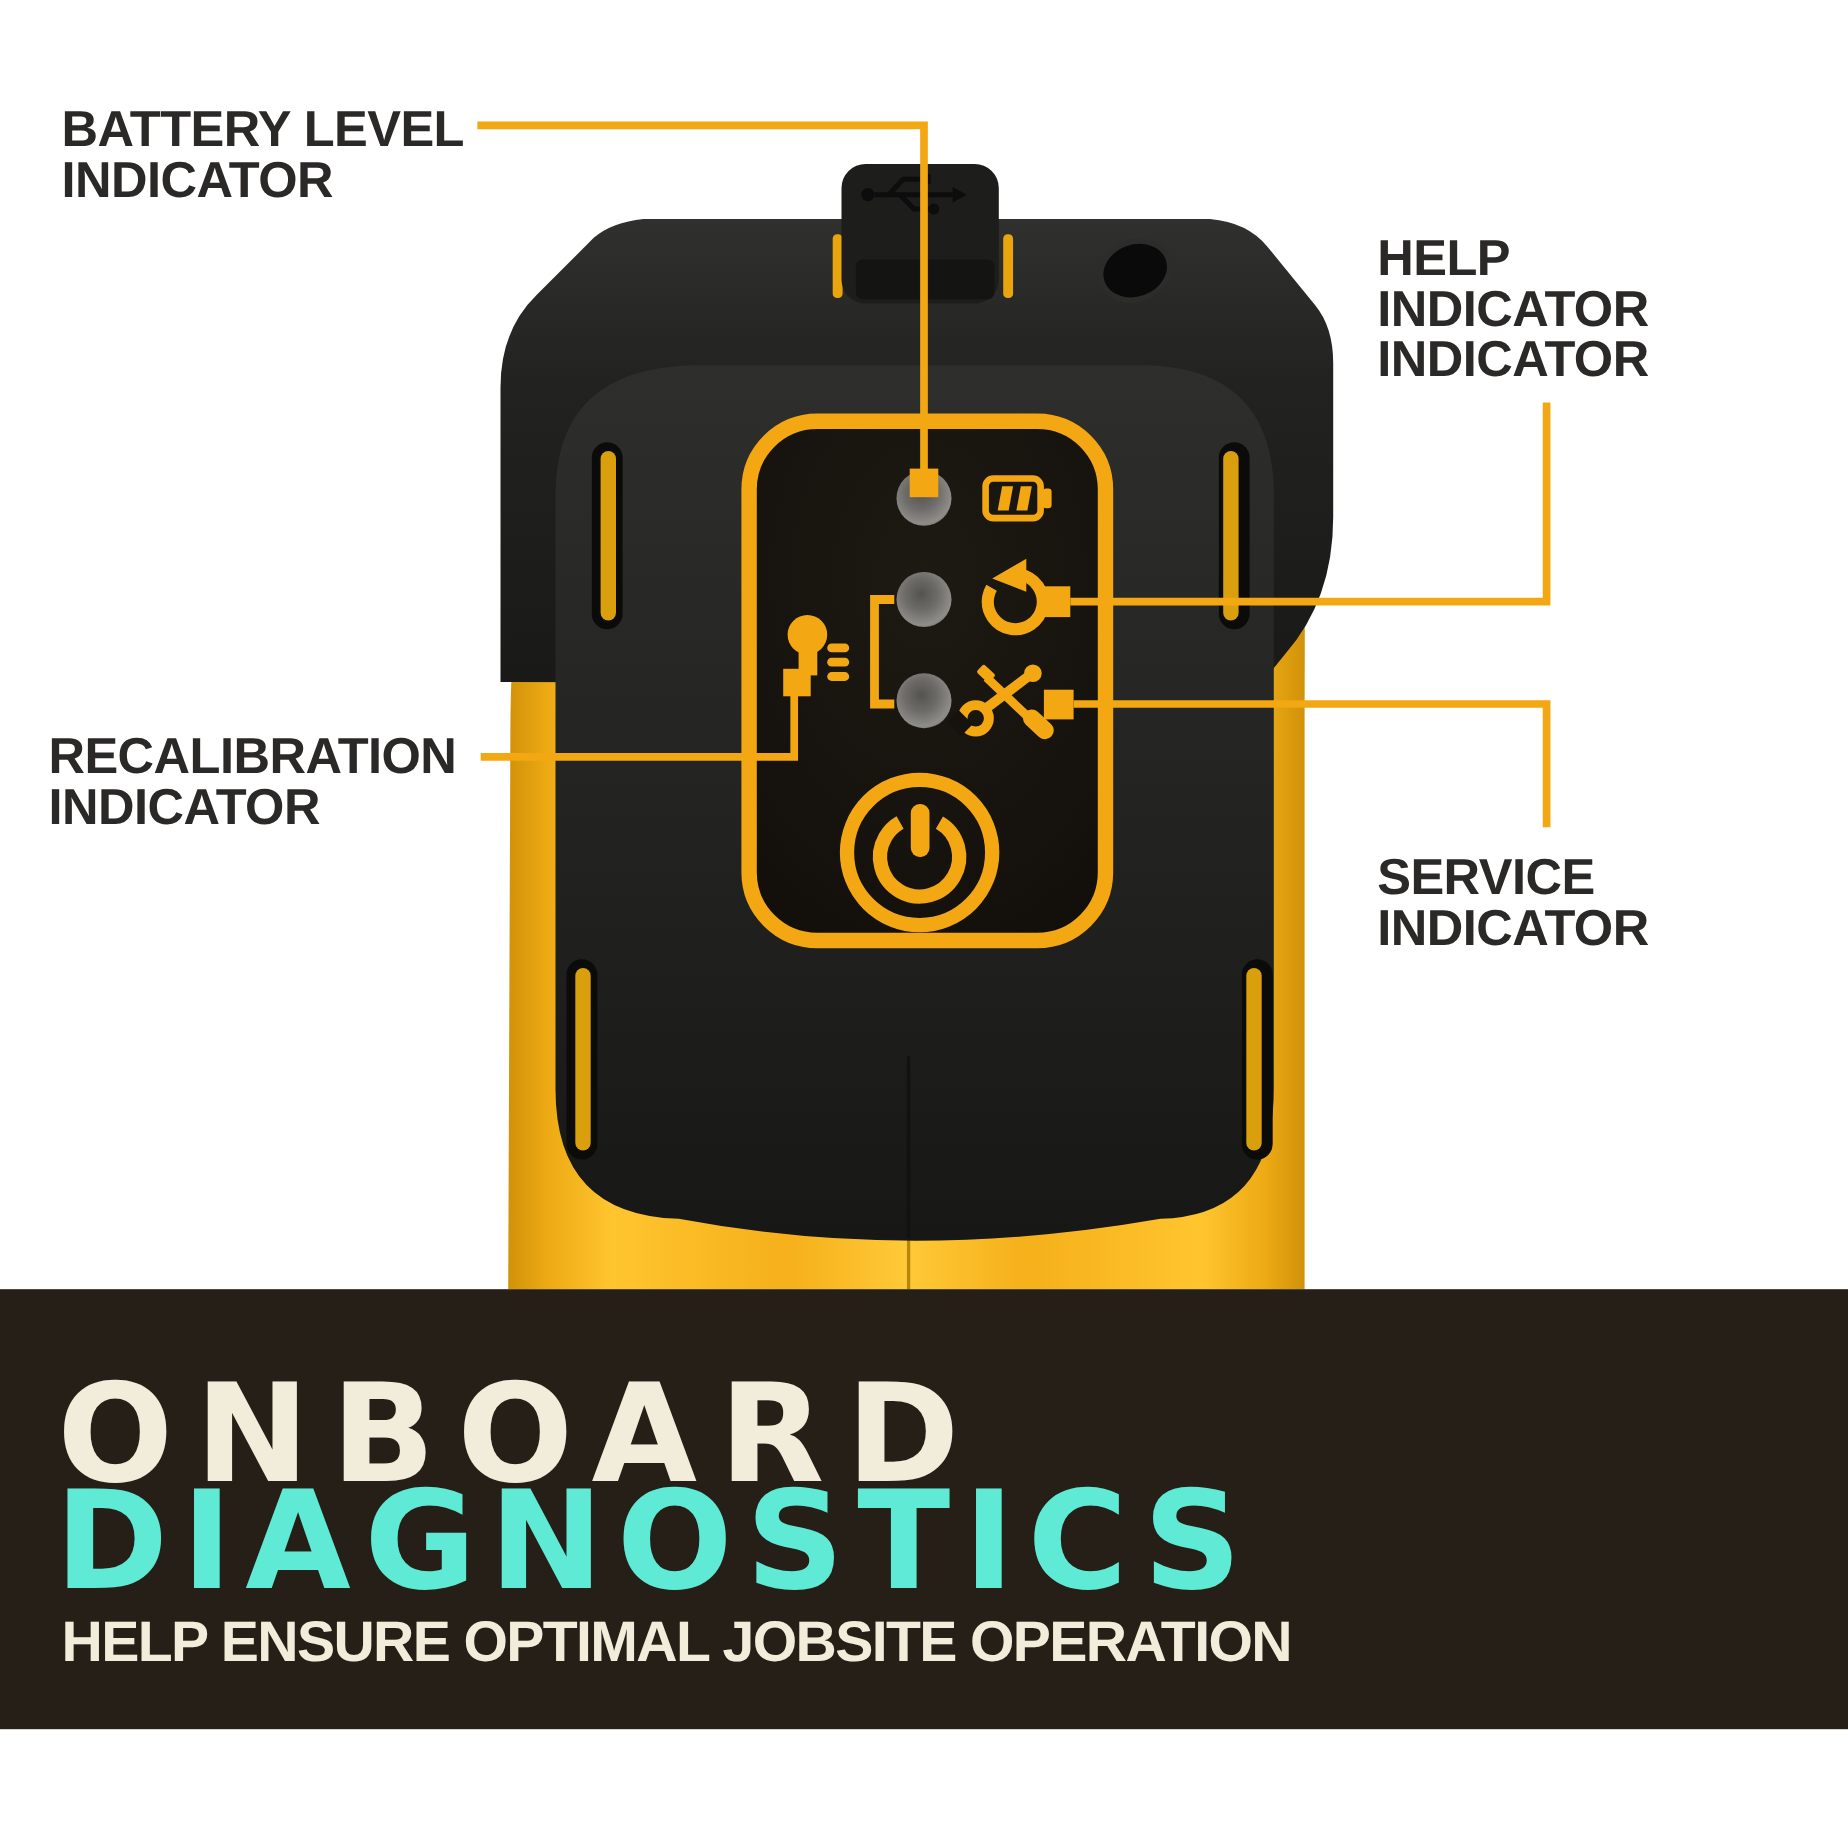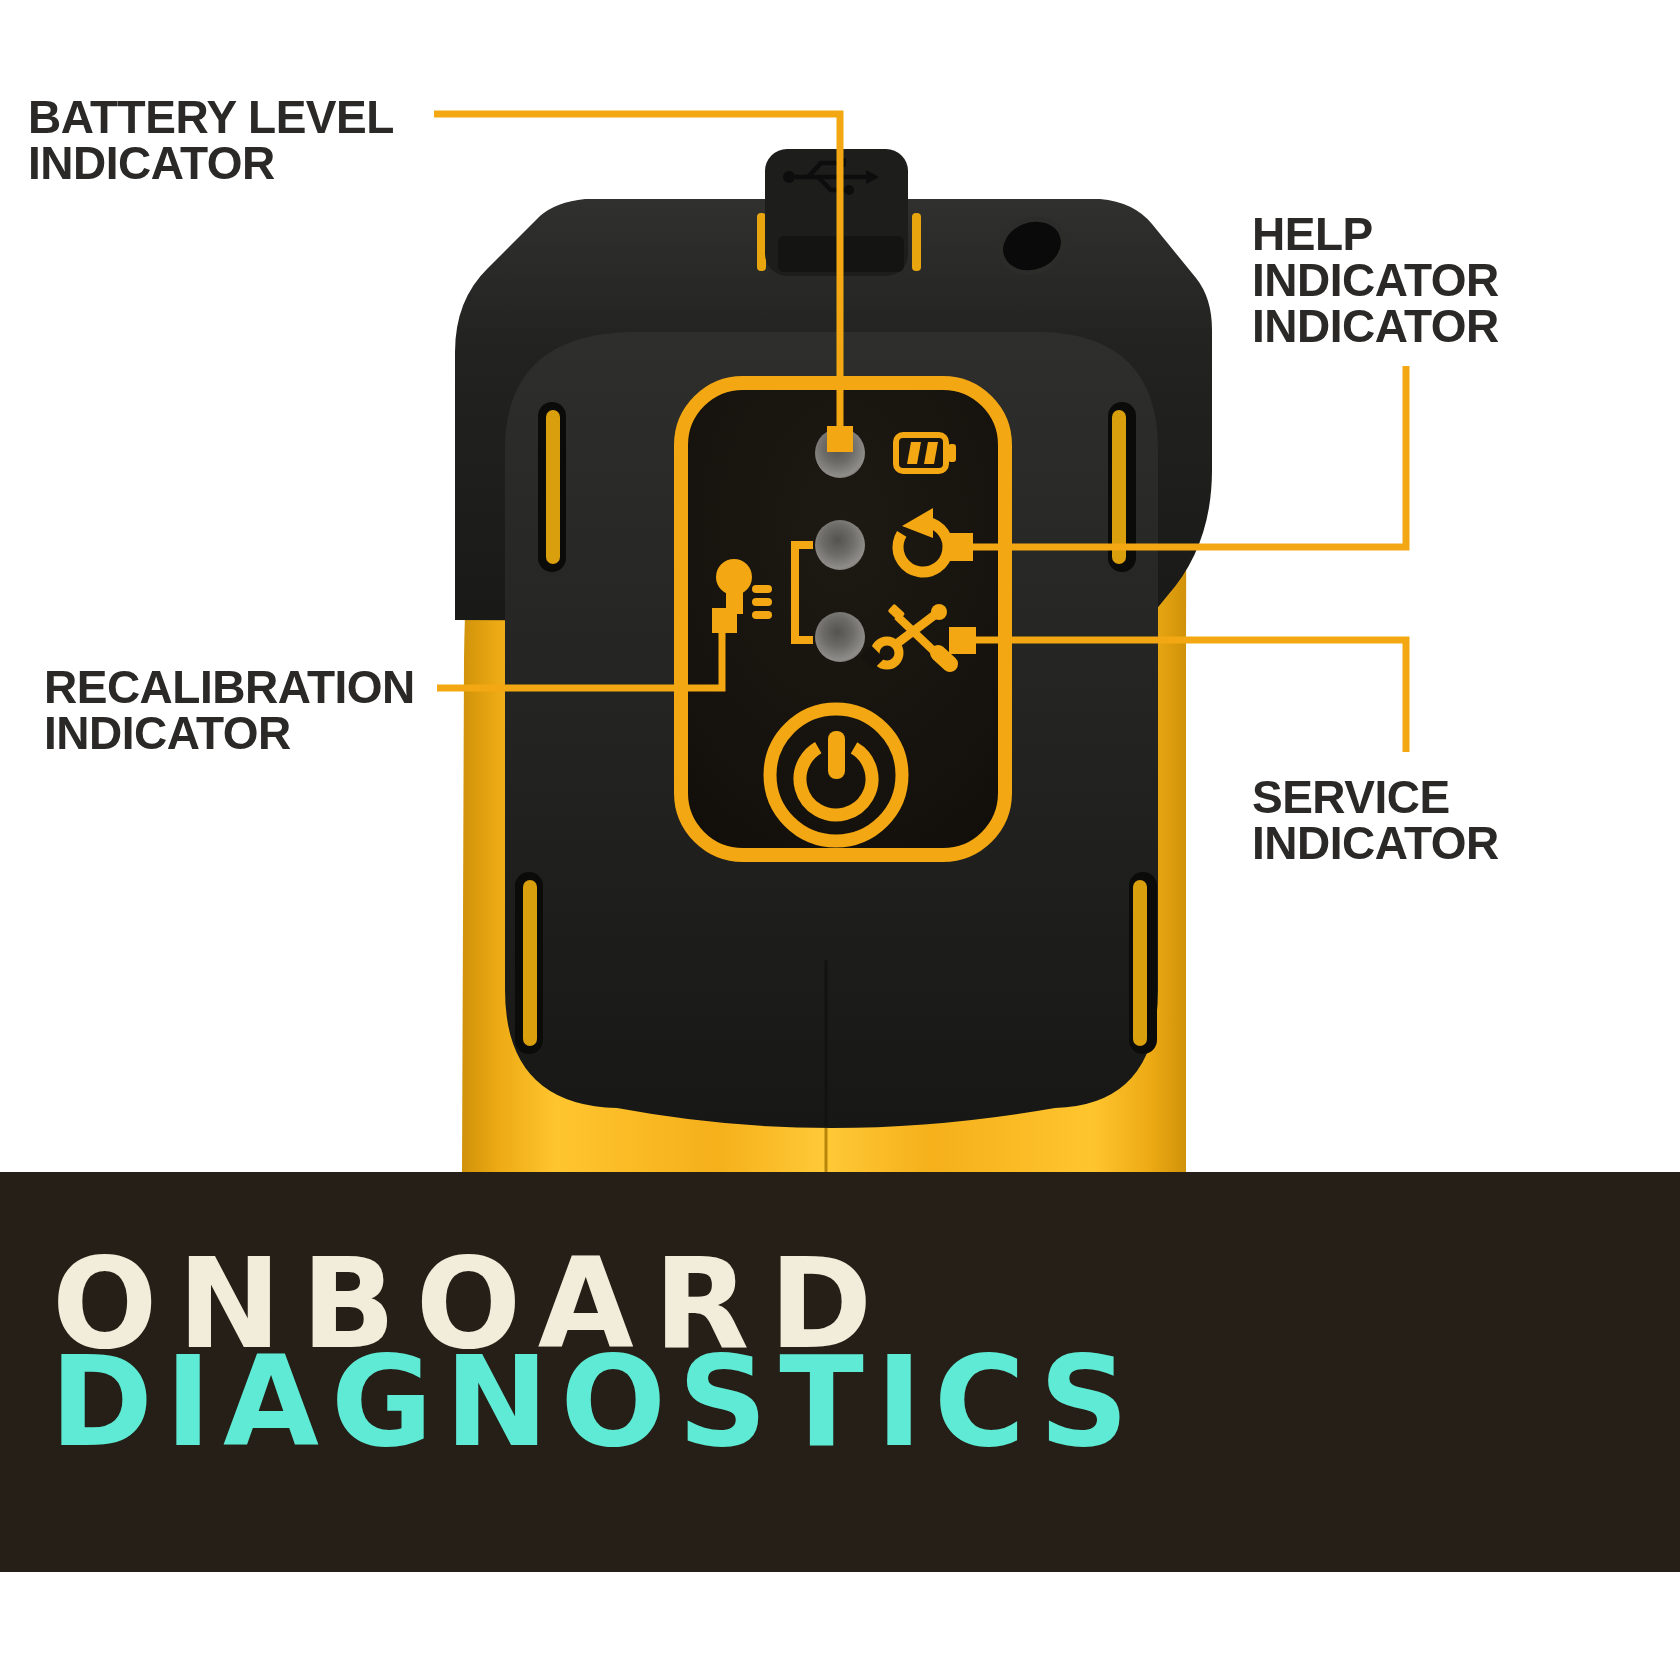--- a/index.html
+++ b/index.html
@@ -184,21 +184,21 @@
 
   <g stroke="#f3a712" stroke-width="7" fill="none">
     <path d="M 434,114 L 840,114 L 840,430"></path>
     <rect x="827" y="426" width="26" height="26" fill="#f3a712" stroke="none"></rect>
     <path d="M 973,547 L 1406,547 L 1406,366"></path>
     <path d="M 976,640 L 1406,640 L 1406,752"></path>
     <path d="M 722,632 L 722,688 L 437,688"></path>
   </g>
 </svg>
 
-<div class="callout-label" style="left:28px;top:94px;">
+<div class="callout-label" style="left:56px;top:94px;">
   <div>BATTERY LEVEL</div>
   <div>INDICATOR</div>
 </div>
 
 <div class="callout-label" style="left:1252px;top:211px;">
   <div>HELP</div>
   <div>INDICATOR</div>
   <div>INDICATOR</div>
 </div>
 
@@ -208,15 +208,16 @@
 </div>
 
 <div class="callout-label" style="left:1252px;top:759px;margin-top:15px;">
   <div>SERVICE</div>
   <div>INDICATOR</div>
 </div>
 
 <div class="footer">
   <div class="h1">ONBOARD</div>
   <div class="h2">DIAGNOSTICS</div>
+  <div class="sub">HELP ENSURE OPTIMAL JOBSITE OPERATION</div>
 </div>
 
 </div>
 
 </body></html>

